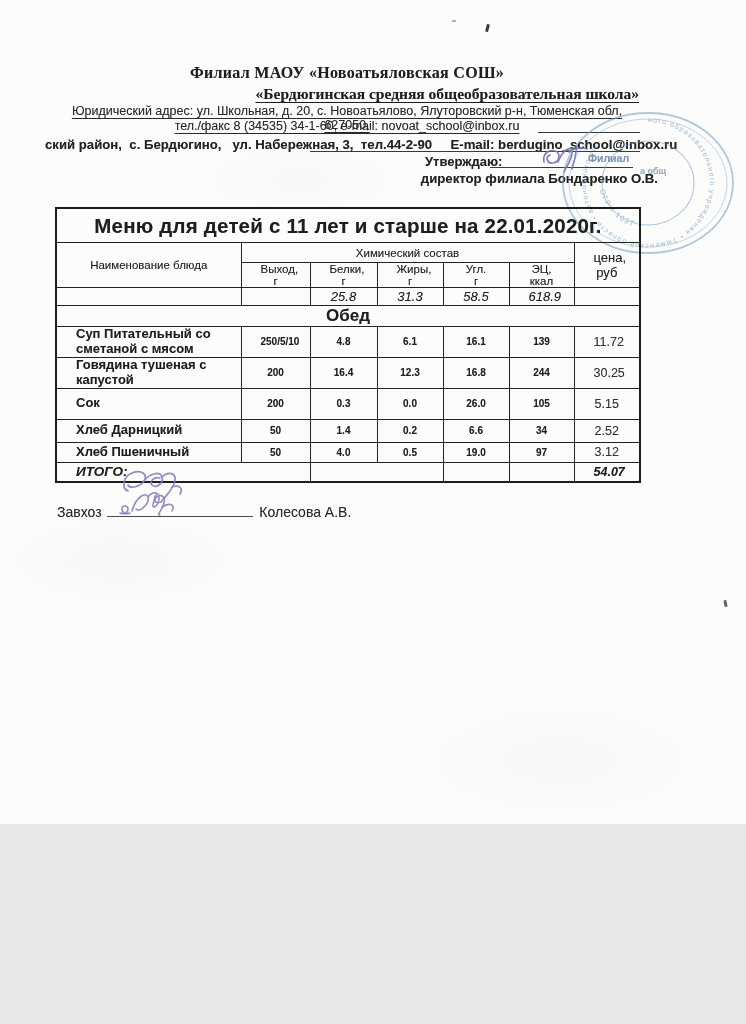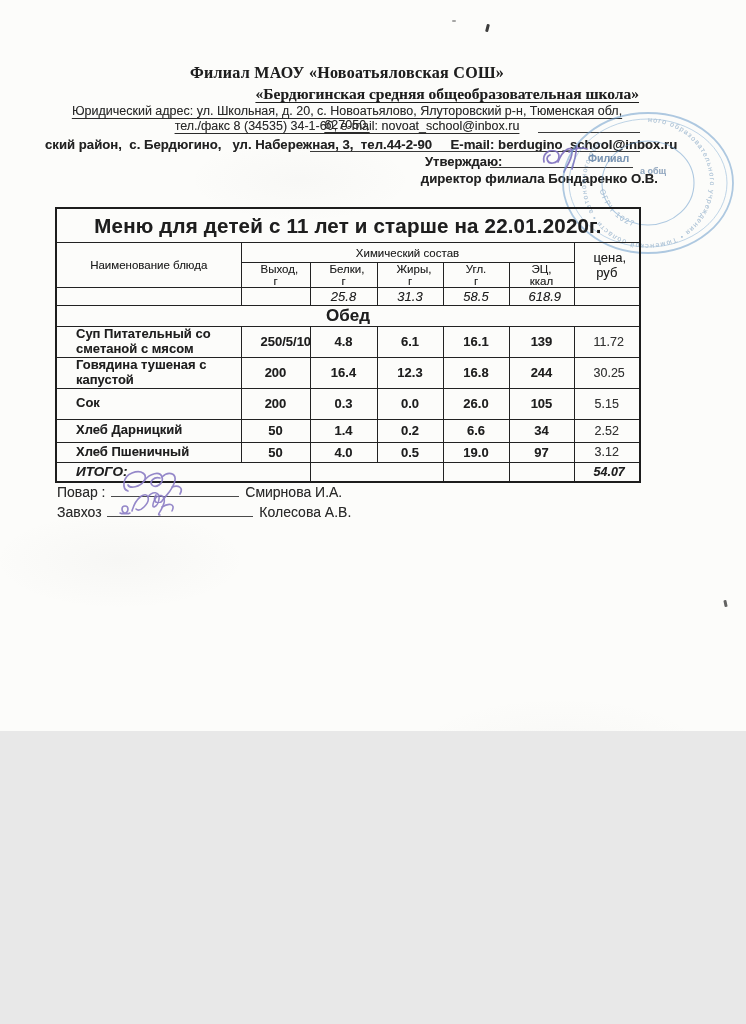--- a/index.html
+++ b/index.html
@@ -1,17 +1,17 @@
 <!DOCTYPE html>
 <html><head>
 <meta charset="utf-8">
 <style>
   html,body{margin:0;padding:0;background:#e8e8e8;}
   .paper{
-    position:relative;width:746px;height:731px;margin:0 auto;
+    position:relative;width:746px;height:824px;margin:0 auto;
     background:
       radial-gradient(180px 70px at 120px 560px, rgba(120,120,120,0.04), transparent 70%),
       radial-gradient(220px 90px at 560px 760px, rgba(120,120,120,0.035), transparent 70%),
       radial-gradient(160px 60px at 300px 180px, rgba(120,120,120,0.03), transparent 70%),
       #fcfcfa;
     font-family:"Liberation Sans", sans-serif;
     color:#1e1e1e;
     overflow:hidden;
     text-shadow:0 0 0.4px rgba(30,30,30,.35);
   }
@@ -36,21 +36,21 @@
     border:2.2px solid #1d1d1d;
   }
   table.menu td{border:1.6px solid #222;padding:0 19px;vertical-align:middle;overflow:hidden;}
   td.title-cell{height:33px;font-size:20.5px;font-weight:bold;text-align:center;letter-spacing:.2px;}
   td.h1{height:19px;font-size:11.5px;text-align:center;font-weight:normal;}
   td.hprice{font-size:13px;text-align:center;}
   td.h2{height:19px;font-size:11.5px;text-align:center;}
   tr.sumrow td{height:17px;font-size:13px;font-weight:normal;font-style:italic;text-align:center;}
   td.section-cell{height:20px;font-size:17px;font-weight:bold;text-align:center;}
   td.dish{font-size:13px;font-weight:bold;text-align:left;padding-left:5px;line-height:1.15;}
-  td.val{font-size:13px;font-weight:bold;text-align:center;}
+  td.val{font-size:10px;font-weight:bold;text-align:center;}
   td.price{font-size:12.5px;font-weight:normal;text-align:center;color:#333;}
   tr.r0 td{height:29px;} tr.r1 td{height:27px;} tr.r2 td{height:30px;}
   tr.r3 td{height:22px;} tr.r4 td{height:19px;}
   tr.totalrow td{height:18px;}
   td.total-label{font-size:13.5px;font-weight:bold;font-style:italic;text-align:left;padding-left:5px;}
   td.total-price{font-size:12.5px;font-weight:bold;font-style:italic;text-align:center;}
   
   .sign-line{font-size:14px;color:#2a2a2a;}
   .cook{left:57px;top:483px;}
   .steward{left:57px;top:503px;}
@@ -194,25 +194,20 @@
     <tr class="totalrow">
       <td colspan="2" class="total-label">ИТОГО:</td>
       <td colspan="2"></td>
           <td></td>
           <td></td>
       <td class="total-price">54.07</td>
     </tr>
   </tbody>
     </table>
 
-  <div class="abs sign-line cook">
-    <span>Повар :</span>
-    <span class="uline" style="width:128px;margin:0 2px;"></span>
-    <span>Смирнова И.А.</span>
-  </div>
   <svg class="abs sig" style="left:114px;top:467px;" width="90" height="36" viewBox="0 0 90 36">
     <g fill="none" stroke="#8a7cc4" stroke-width="1.7" stroke-linecap="round" opacity="0.9">
       <path d="M14,24 C8,22 8,10 18,6 C28,2 34,8 30,14 C26,20 16,22 14,18"></path>
       <path d="M30,14 C36,6 46,4 48,10 C50,16 42,22 38,18 C35,15 40,9 46,11"></path>
       <path d="M48,10 C54,4 62,6 61,13 C60,22 52,28 48,34 C44,39 38,34 42,28"></path>
       <path d="M58,20 C64,18 70,20 66,27"></path>
     </g>
   </svg>
 
   <div class="abs sign-line steward">

